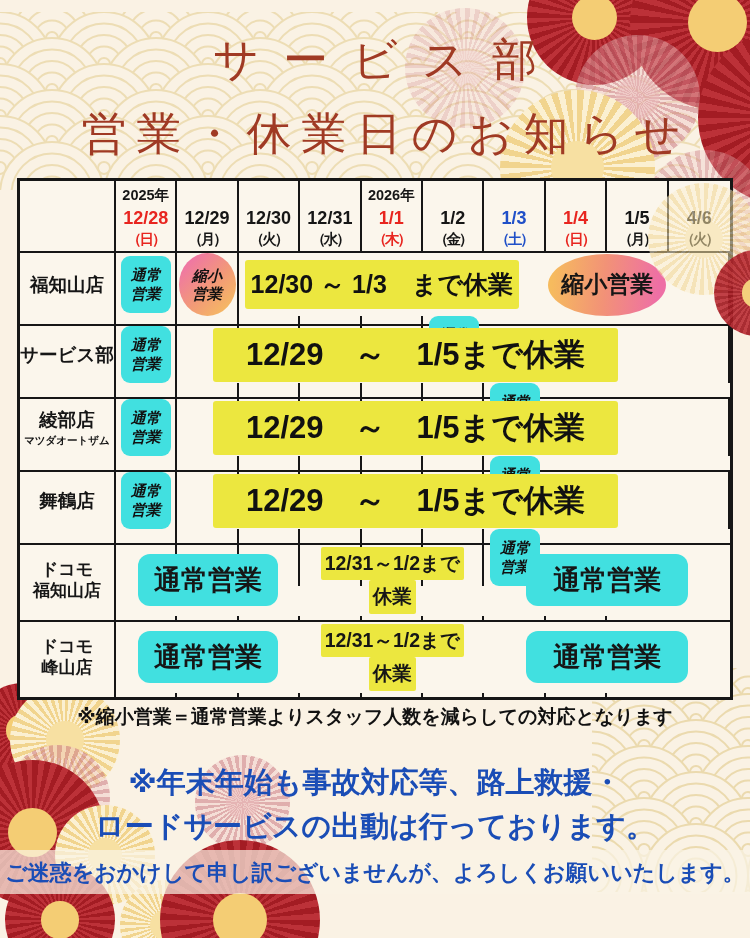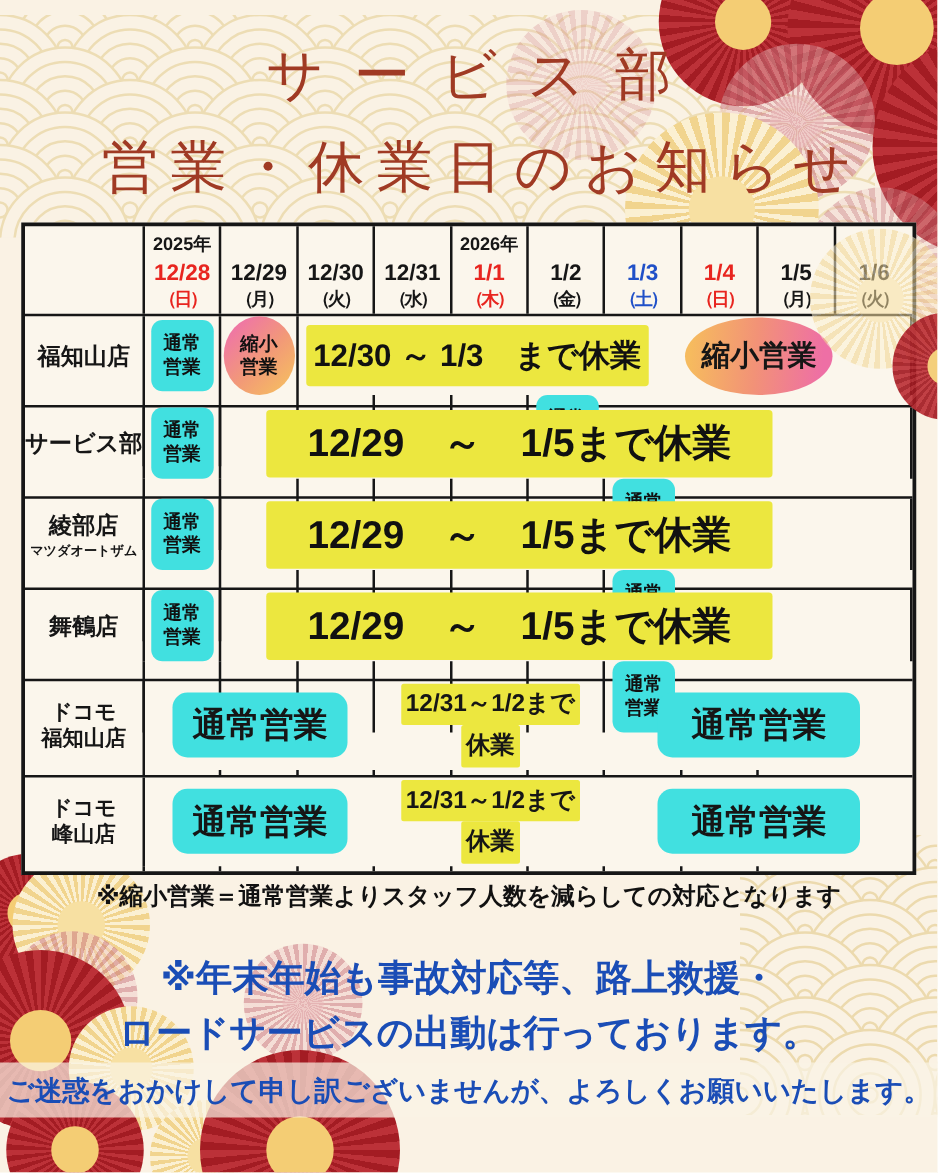--- a/index.html
+++ b/index.html
@@ -39,21 +39,21 @@
   .sname2{font-size:17px;line-height:1.25;text-align:center;}
   .sub{font-size:10.5px;font-weight:700;margin-top:2px;}
   .hc{flex-direction:column;justify-content:flex-start;padding-top:5px;font-weight:800;box-sizing:border-box;}
   .yr{height:22px;font-size:14.5px;}
   .dt{font-size:18px;}
   .dw{font-size:14.5px;margin-top:1px;letter-spacing:-2px;}
   .red{color:#e8251f;}
   .blue{color:#2050c8;}
   
   .chip{display:flex;flex-direction:column;align-items:center;justify-content:center;
-        font-weight:800;color:#111;}
+        font-weight:800;color:#111;font-style:italic;}
   .c-small{width:50px;height:57px;border-radius:9px;background:#41e0e0;font-size:15px;line-height:1.25;}
   .g-small{width:57px;height:63px;border-radius:50%;font-size:15px;line-height:1.2;
            background:linear-gradient(135deg,#ef74a7 12%,#f29a77 55%,#f6c05f 95%);}
   
   .ov{grid-row:1;z-index:2;align-self:center;}
   .ynote{background:#ece73f;border-radius:3px;text-align:center;font-weight:800;color:#111;}
   .y1{grid-column:4/9;margin:0 27px 0 6px;font-size:25px;padding:8px 0;}
   .y2{grid-column:3/11;margin:0 51px 0 36px;font-size:31px;padding:6px 0;}
   .g-big{grid-column:9/11;justify-self:center;width:118px;height:62px;border-radius:50%;
          display:flex;align-items:center;justify-content:center;font-weight:800;font-size:23px;
@@ -194,21 +194,21 @@
         <span class="dt red">1/4</span>
         <span class="dw red">（日）</span>
       </div>
       <div class="cell hc">
         <span class="yr"></span>
         <span class="dt">1/5</span>
         <span class="dw">（月）</span>
       </div>
       <div class="cell hc end">
         <span class="yr"></span>
-        <span class="dt">1/6</span>
+        <span class="dt">4/6</span>
         <span class="dw">（火）</span>
       </div>
     </div>
 
     <div class="row r">
       <div class="cell store">
         <span class="sname">福知山店</span>
       </div>
       <div class="cell">
         <div class="chip c-small">

